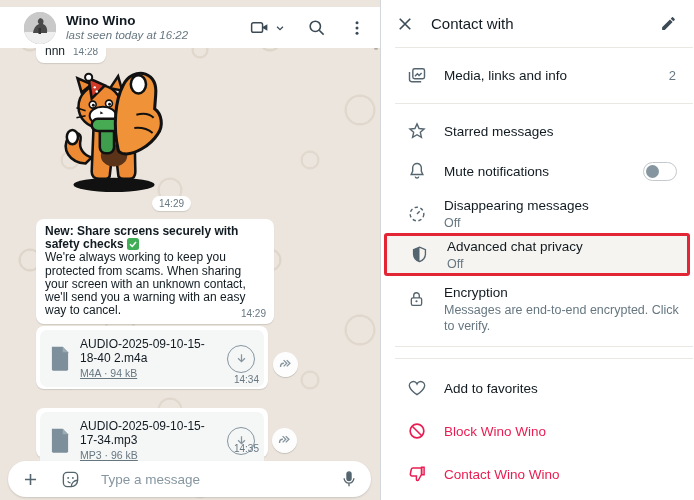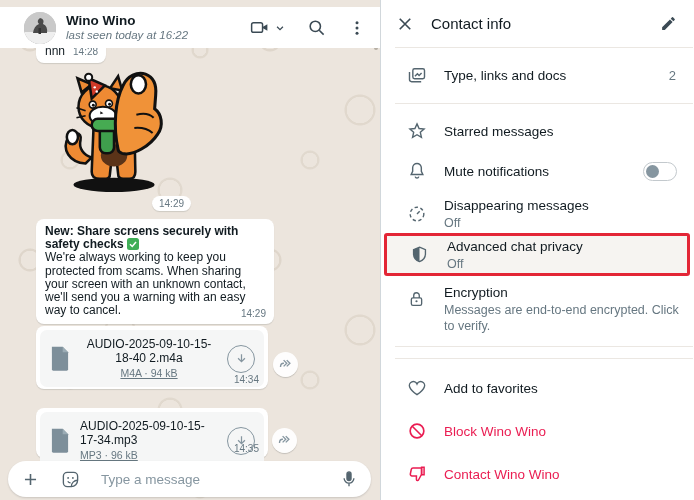--- a/index.html
+++ b/index.html
@@ -39,21 +39,21 @@
 
   .time-pill { position:absolute; left:152px; top:196px; background:#fff; border-radius:8px;
     padding:2px 7px; box-shadow:0 1px 1px rgba(11,20,26,.13); }
 
   .b-notice { left:36px; top:219px; width:238px; padding:6px 9px 7px 9px; }
   .b-notice .head { font-weight:700; }
   .b-notice .t { position:absolute; right:8px; bottom:4px; }
   .check-badge { display:inline-block; vertical-align:-2px; }
 
   .b-audio { left:36px; width:232px; padding:4px; }
-  .b-audio1 { top:326px; height:63px;text-align:center; }
+  .b-audio1 { top:326px; height:63px; }
   .b-audio2 { top:408px; height:50px; }
   .filebox { background:#f5f6f6; border-radius:7px; padding:7px 9px; display:flex; align-items:center; gap:9px; }
   .fmeta-wrap { flex:1; min-width:0; }
   .fname { font-size:12px; line-height:14px; color:#111b21; word-break:break-word; }
   .fmeta { font-size:10.5px; color:#667781; margin-top:2px;text-decoration:underline; }
   .dl-btn { flex:0 0 28px; width:28px; height:28px; border-radius:50%; border:1.5px solid #8696a0;
     display:flex; align-items:center; justify-content:center; color:#8696a0; cursor:pointer; background:transparent; }
   .b-audio .t { position:absolute; right:9px; bottom:3px; }
 
   .fwd-btn { position:absolute; width:25px; height:25px; border-radius:50%; background:rgba(255,255,255,.92);
@@ -255,36 +255,36 @@
       </svg>
     </div>
   </div>
 
   <div class="panel">
 
     <div class="p-header">
       <svg width="18" height="18" viewBox="0 0 24 24" fill="none" stroke="#3b4a54" stroke-width="2.2">
         <path d="M5 5 L19 19 M19 5 L5 19"></path>
       </svg>
-      <div class="p-title">Contact info</div>
+      <div class="p-title">Contact with</div>
       <svg width="17" height="17" viewBox="0 0 24 24" fill="#3b4a54">
         <path d="M3 17.25 V21 H6.75 L17.8 9.94 L14.06 6.19 Z M20.7 7.04 A1 1 0 0 0 20.7 5.63 L18.37 3.29 A1 1 0 0 0 16.96 3.29 L15.13 5.12 L18.88 8.87 Z"></path>
       </svg>
     </div>
     <div class="divider" style="top:47px"></div>
 
     <div class="row" style="top:58px;height:34px">
       <span class="ric">
         <svg width="20" height="20" viewBox="0 0 24 24" fill="none" stroke="currentColor" stroke-width="1.7">
           <rect x="7" y="4.5" width="14" height="12" rx="2"></rect>
           <path d="M3 8.5 V17.5 A2.5 2.5 0 0 0 5.5 20 H17"></path>
           <path d="M9.5 13.5 L12.5 10.5 L14.5 12.5 L17.5 9.5"></path>
         </svg>
       </span>
-      <span class="lbl grow">Type, links and docs</span>
+      <span class="lbl grow">Media, links and info</span>
       <span class="count">2</span>
     </div>
     <div class="divider" style="top:103px"></div>
 
     <div class="row" style="top:118px;height:26px">
       <span class="ric">
         <svg width="20" height="20" viewBox="0 0 24 24" fill="none" stroke="currentColor" stroke-width="1.7">
           <path d="M12 3.5 L14.5 9 L20.5 9.6 L16 13.6 L17.3 19.6 L12 16.5 L6.7 19.6 L8 13.6 L3.5 9.6 L9.5 9 Z"></path>
         </svg>
       </span>

